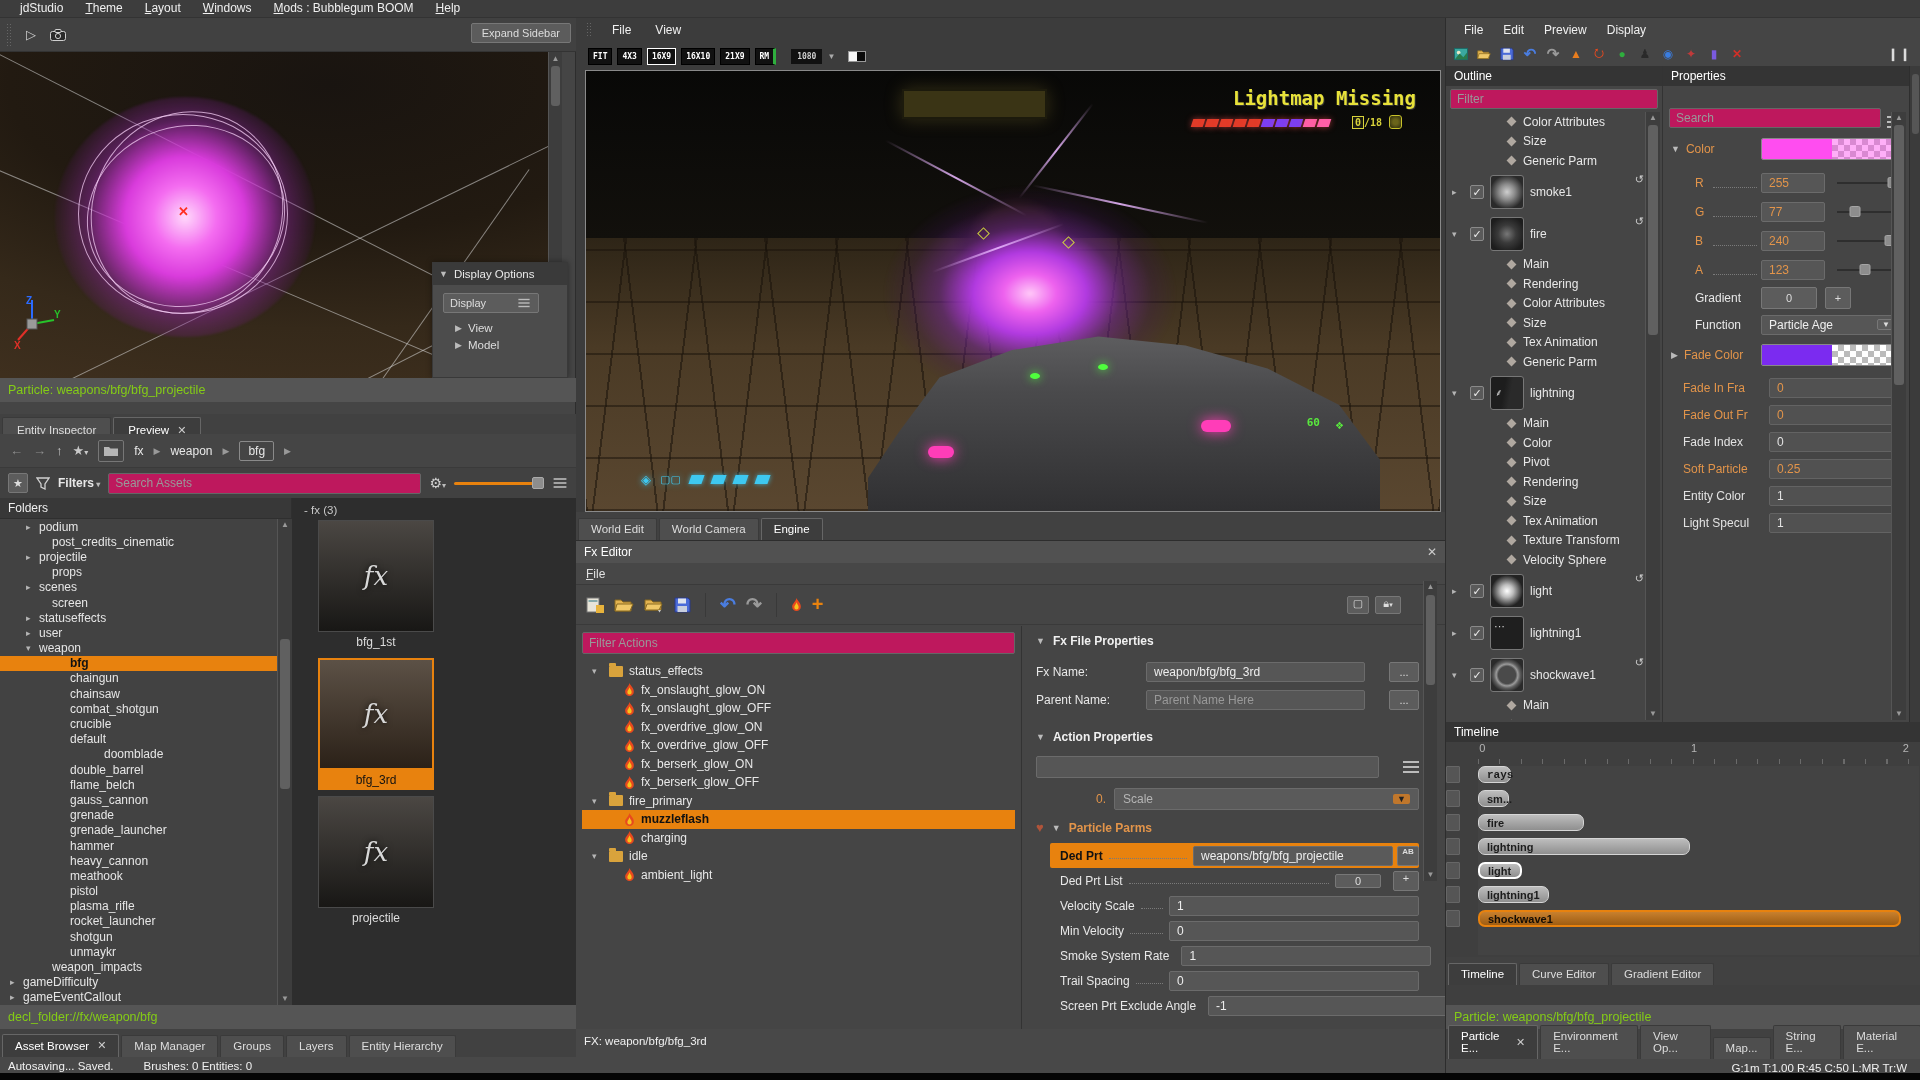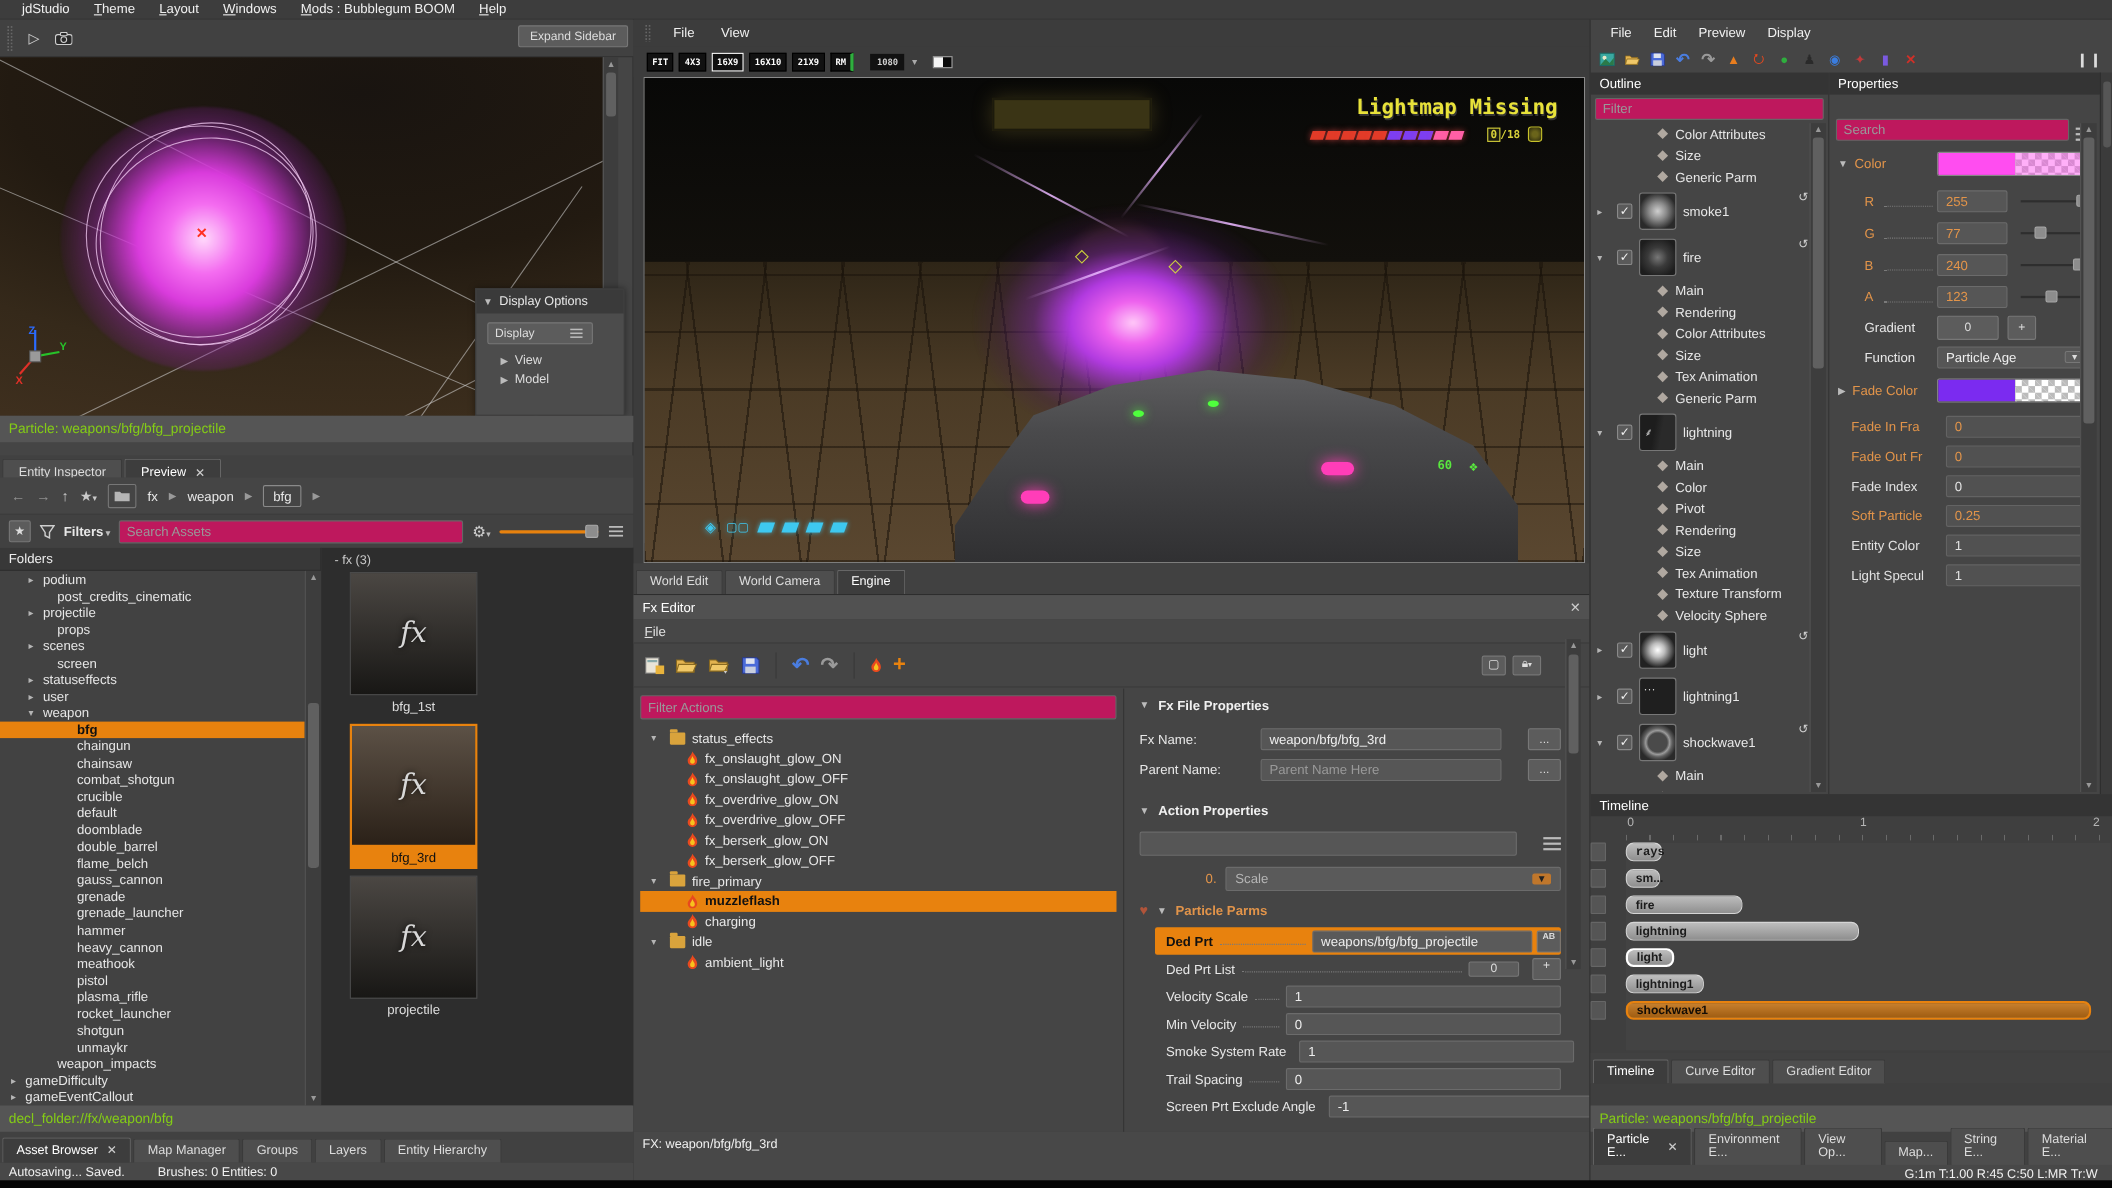--- a/index.html
+++ b/index.html
@@ -449,21 +449,21 @@
           <div class="folder-row" style="padding-left: 57px;">
             <span class="arrow"></span>
             <span>crucible</span>
           </div>
 
           <div class="folder-row" style="padding-left: 57px;">
             <span class="arrow"></span>
             <span>default</span>
           </div>
 
-          <div class="folder-row" style="padding-left: 57px;">
+          <div class="folder-row" style="padding-left: 77px; margin-left: 14px;">
             <span class="arrow"></span>
             <span>doomblade</span>
           </div>
 
           <div class="folder-row" style="padding-left: 57px;">
             <span class="arrow"></span>
             <span>double_barrel</span>
           </div>
 
           <div class="folder-row" style="padding-left: 57px;">

